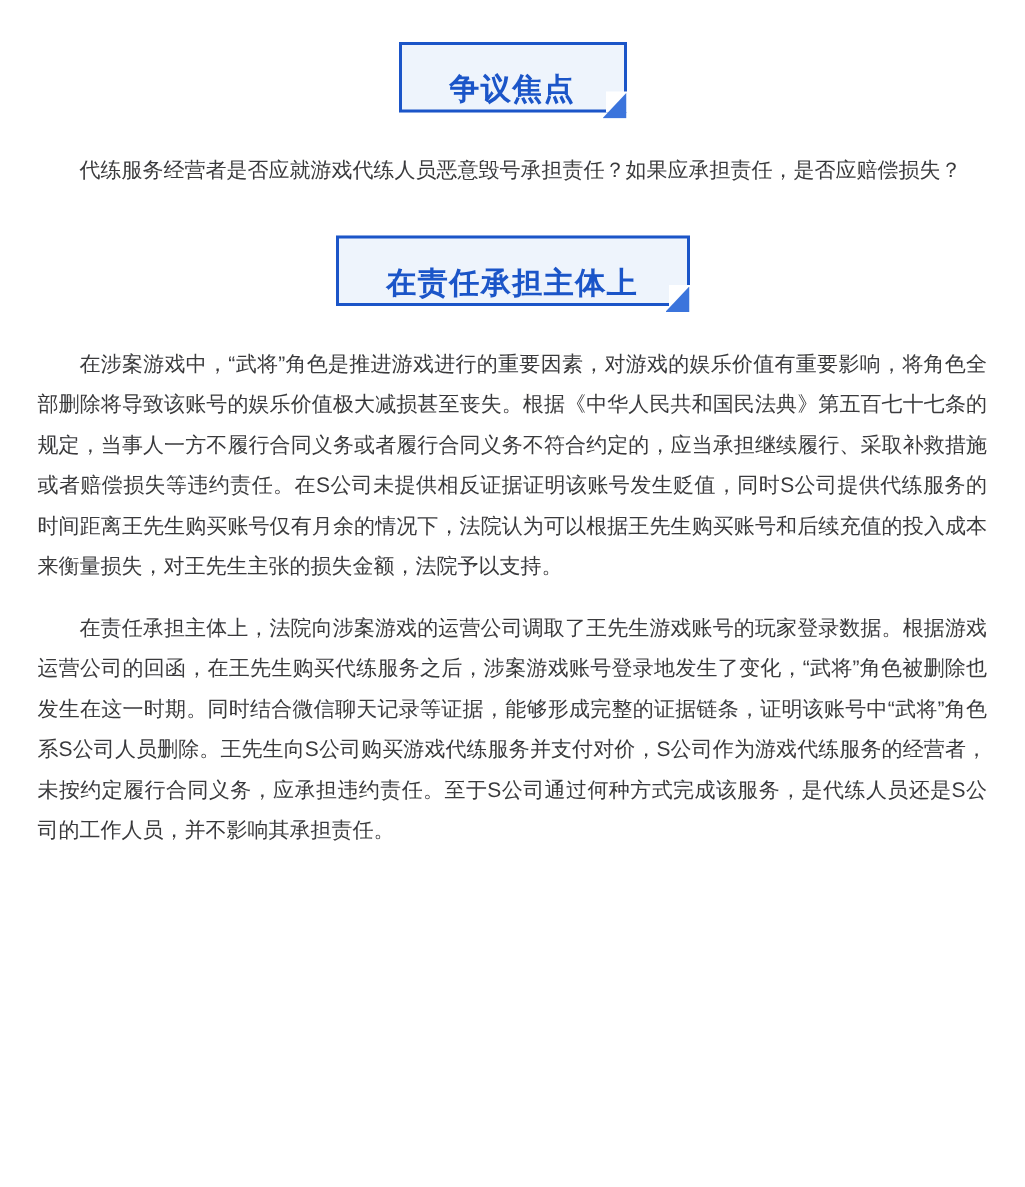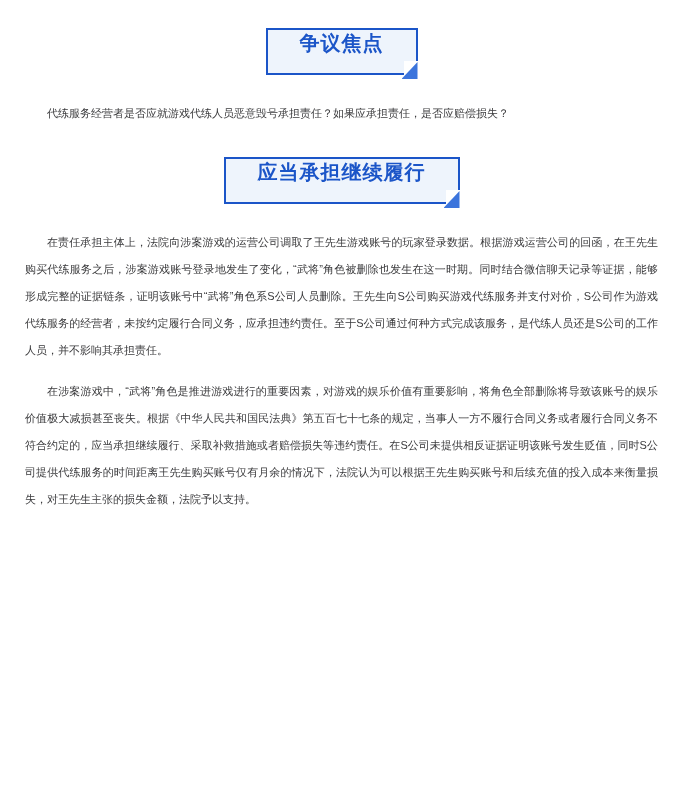--- a/index.html
+++ b/index.html
@@ -13,21 +13,21 @@
     margin: 0 auto;
   }
   .title-box {
     position: relative;
     width: max-content;
     margin: 30px auto 25px auto;
     height: 47px;
     box-sizing: border-box;
     padding: 0 32px;
     display: flex;
-    align-items: flex-start;
+    align-items: flex-end;
     justify-content: center;
     border: 2px solid var(--accent, #1b55c8);
     background: var(--heading-bg, #eef4fc);
   }
   .section:first-child .title-box { margin-top: 0; }
   .title-text {
     font-size: 20px;
     font-weight: bold;
     letter-spacing: 1px;
     color: var(--accent, #1b55c8);
@@ -45,21 +45,21 @@
   .fold-flap {
     position: absolute;
     right: -2px;
     bottom: -6px;
     width: 16px;
     height: 17px;
     background: var(--fold, #3b74dc);
     clip-path: polygon(100% 0, 0 100%, 100% 100%);
   }
   .body-text {
-    font-size: 11px;
+    font-size: 14px;
     line-height: 27px;
     color: var(--body-text, #3a3a3c);
     text-align: justify;
     text-indent: 2em;
     margin: 0 0 14px 0;
   }
 </style>
 </head>
 <body>
 
@@ -69,24 +69,24 @@
     <div class="title-box">
       <span class="title-text">争议焦点</span>
       <span class="fold-cut"></span>
       <span class="fold-flap"></span>
     </div>
     <p class="body-text">代练服务经营者是否应就游戏代练人员恶意毁号承担责任？如果应承担责任，是否应赔偿损失？</p>
   </div>
 
   <div class="section">
     <div class="title-box">
-      <span class="title-text">应当承担继续履行</span>
+      <span class="title-text">在责任承担主体上</span>
       <span class="fold-cut"></span>
       <span class="fold-flap"></span>
     </div>
+    <p class="body-text">在涉案游戏中，“武将”角色是推进游戏进行的重要因素，对游戏的娱乐价值有重要影响，将角色全部删除将导致该账号的娱乐价值极大减损甚至丧失。根据《中华人民共和国民法典》第五百七十七条的规定，当事人一方不履行合同义务或者履行合同义务不符合约定的，应当承担继续履行、采取补救措施或者赔偿损失等违约责任。在S公司未提供相反证据证明该账号发生贬值，同时S公司提供代练服务的时间距离王先生购买账号仅有月余的情况下，法院认为可以根据王先生购买账号和后续充值的投入成本来衡量损失，对王先生主张的损失金额，法院予以支持。</p>
     <p class="body-text">在责任承担主体上，法院向涉案游戏的运营公司调取了王先生游戏账号的玩家登录数据。根据游戏运营公司的回函，在王先生购买代练服务之后，涉案游戏账号登录地发生了变化，“武将”角色被删除也发生在这一时期。同时结合微信聊天记录等证据，能够形成完整的证据链条，证明该账号中“武将”角色系S公司人员删除。王先生向S公司购买游戏代练服务并支付对价，S公司作为游戏代练服务的经营者，未按约定履行合同义务，应承担违约责任。至于S公司通过何种方式完成该服务，是代练人员还是S公司的工作人员，并不影响其承担责任。</p>
-    <p class="body-text">在涉案游戏中，“武将”角色是推进游戏进行的重要因素，对游戏的娱乐价值有重要影响，将角色全部删除将导致该账号的娱乐价值极大减损甚至丧失。根据《中华人民共和国民法典》第五百七十七条的规定，当事人一方不履行合同义务或者履行合同义务不符合约定的，应当承担继续履行、采取补救措施或者赔偿损失等违约责任。在S公司未提供相反证据证明该账号发生贬值，同时S公司提供代练服务的时间距离王先生购买账号仅有月余的情况下，法院认为可以根据王先生购买账号和后续充值的投入成本来衡量损失，对王先生主张的损失金额，法院予以支持。</p>
   </div>
 
   <div class="section">
   </div>
 
 </div>
 
 </body></html>

